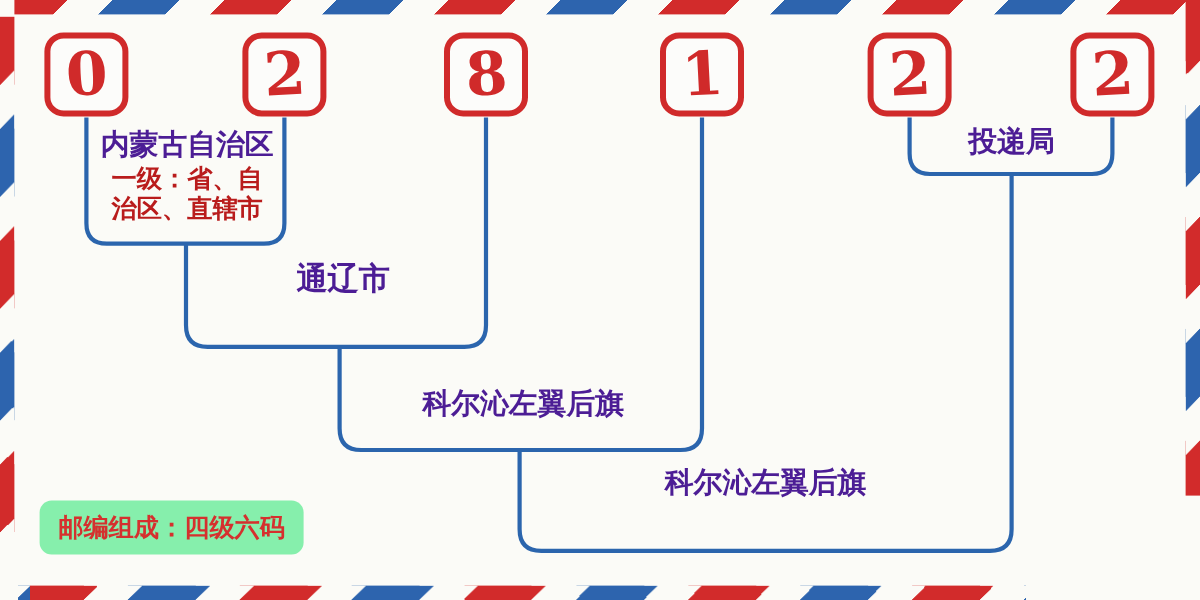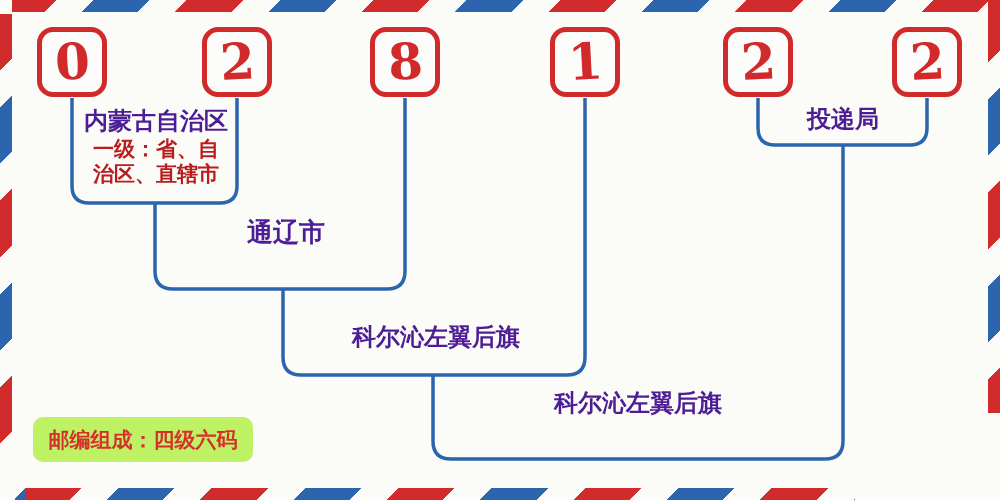--- a/index.html
+++ b/index.html
@@ -35,21 +35,21 @@
     transform:rotate(-3deg);
   }
   
   .lvl{position:absolute;transform:translateX(-50%);text-align:center;white-space:nowrap;}
   .lvl .t{font-weight:bold;color:#4c1d95;font-size:24px;line-height:26px;}
   .lvl.big .t{font-size:26px;}
   .lvl .d{font-weight:bold;color:#b91c1c;font-size:21px;line-height:25px;margin-top:3px;}
   
   .badge{
     position:absolute;left:33px;top:417px;width:220px;height:45px;
-    background:#bef264;border-radius:10px;
+    background:#86efac;border-radius:10px;
     display:flex;align-items:center;justify-content:center;
   }
   .badge span{font-weight:bold;color:#d5302e;font-size:21px;}
 </style>
 </head>
 <body>
 
 <div class="canvas">
 
   <div class="stripe top"></div>

